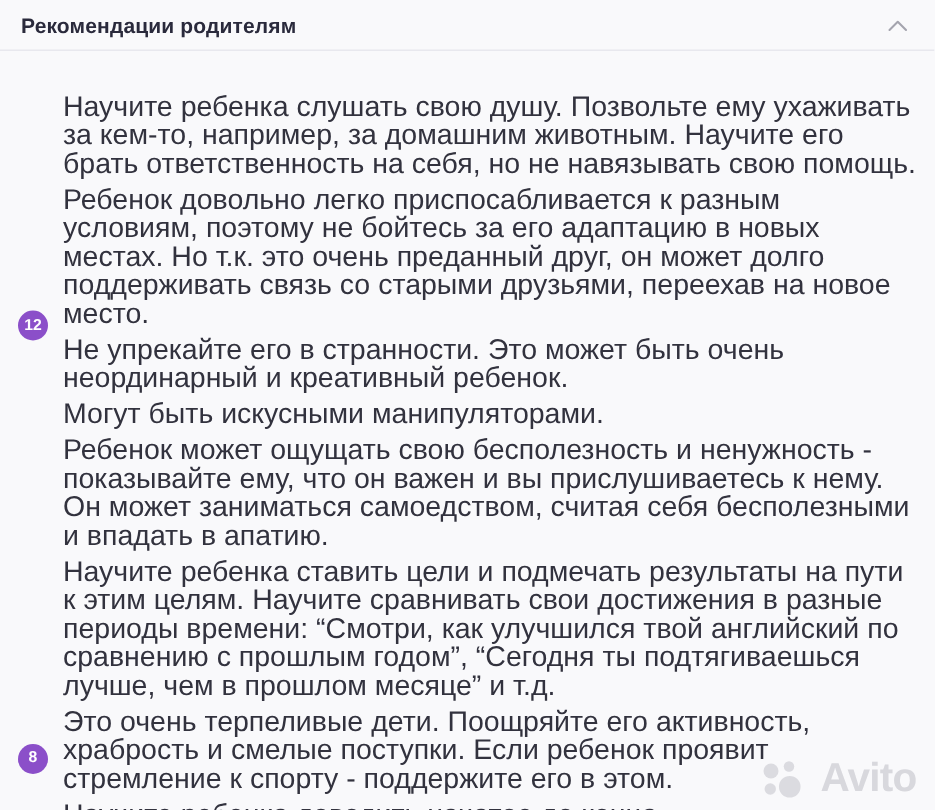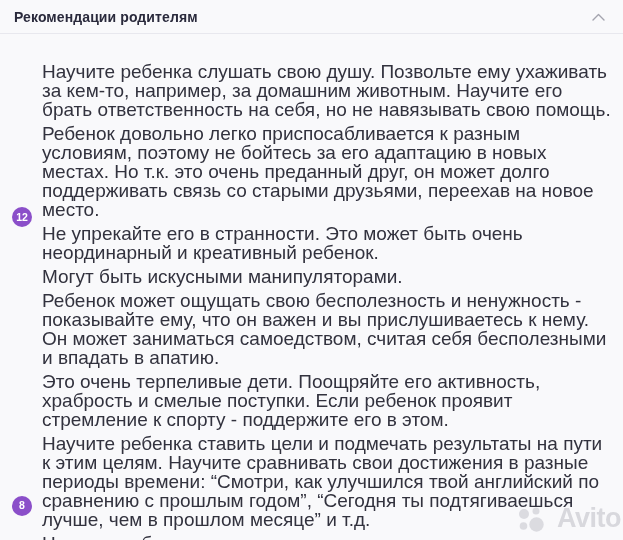--- a/index.html
+++ b/index.html
@@ -57,21 +57,21 @@
   }
   .rec-body { flex: 1; min-width: 0; }
   .rec-body p {
     font-size: 19px;
     line-height: 19px;
     margin: 0 0 5px 0;
     color: #32323e;
   }
   .watermark {
     position: absolute;
-    right: 2px;
+    right: 12px;
     bottom: 6px;
     display: flex;
     align-items: center;
     gap: 12px;
     pointer-events: none;
   }
   .watermark .wm-text {
     font-size: 27px;
     font-weight: 700;
     letter-spacing: -0.5px;
@@ -98,22 +98,22 @@
           <p>Научите ребенка слушать свою душу. Позвольте ему ухаживать за кем-то, например, за домашним животным. Научите его брать ответственность на себя, но не навязывать свою помощь.</p>
           <p>Ребенок довольно легко приспосабливается к разным условиям, поэтому не бойтесь за его адаптацию в новых местах. Но т.к. это очень преданный друг, он может долго поддерживать связь со старыми друзьями, переехав на новое место.</p>
           <p>Не упрекайте его в странности. Это может быть очень неординарный и креативный ребенок.</p>
           <p>Могут быть искусными манипуляторами.</p>
           <p>Ребенок может ощущать свою бесполезность и ненужность - показывайте ему, что он важен и вы прислушиваетесь к нему. Он может заниматься самоедством, считая себя бесполезными и впадать в апатию.</p>
         </div>
       </div>
       <div class="rec-item">
         <div class="badge">8</div>
         <div class="rec-body">
+          <p>Научите ребенка ставить цели и подмечать результаты на пути к этим целям. Научите сравнивать свои достижения в разные периоды времени: “Смотри, как улучшился твой английский по сравнению с прошлым годом”, “Сегодня ты подтягиваешься лучше, чем в прошлом месяце” и т.д.</p>
           <p>Это очень терпеливые дети. Поощряйте его активность, храбрость и смелые поступки. Если ребенок проявит стремление к спорту - поддержите его в этом.</p>
-          <p>Научите ребенка ставить цели и подмечать результаты на пути к этим целям. Научите сравнивать свои достижения в разные периоды времени: “Смотри, как улучшился твой английский по сравнению с прошлым годом”, “Сегодня ты подтягиваешься лучше, чем в прошлом месяце” и т.д.</p>
           <p>Научите ребенка доводить начатое до конца.</p>
           <p>Расскажите, как экологично решать конфликты, т.к. в минусе ребенок проявляет агрессию, встревает в драки. Ребёнку важно соблюдать режим дня и иметь расписание. Могут быть проблемы с концентрацией, поэтому график ему необходим.</p>
         </div>
       </div>
     </div>
 </div>
 
 <div class="watermark">
   <span style="display:inline-flex;">
     <svg width="28" height="30" viewBox="0 0 28 30">

